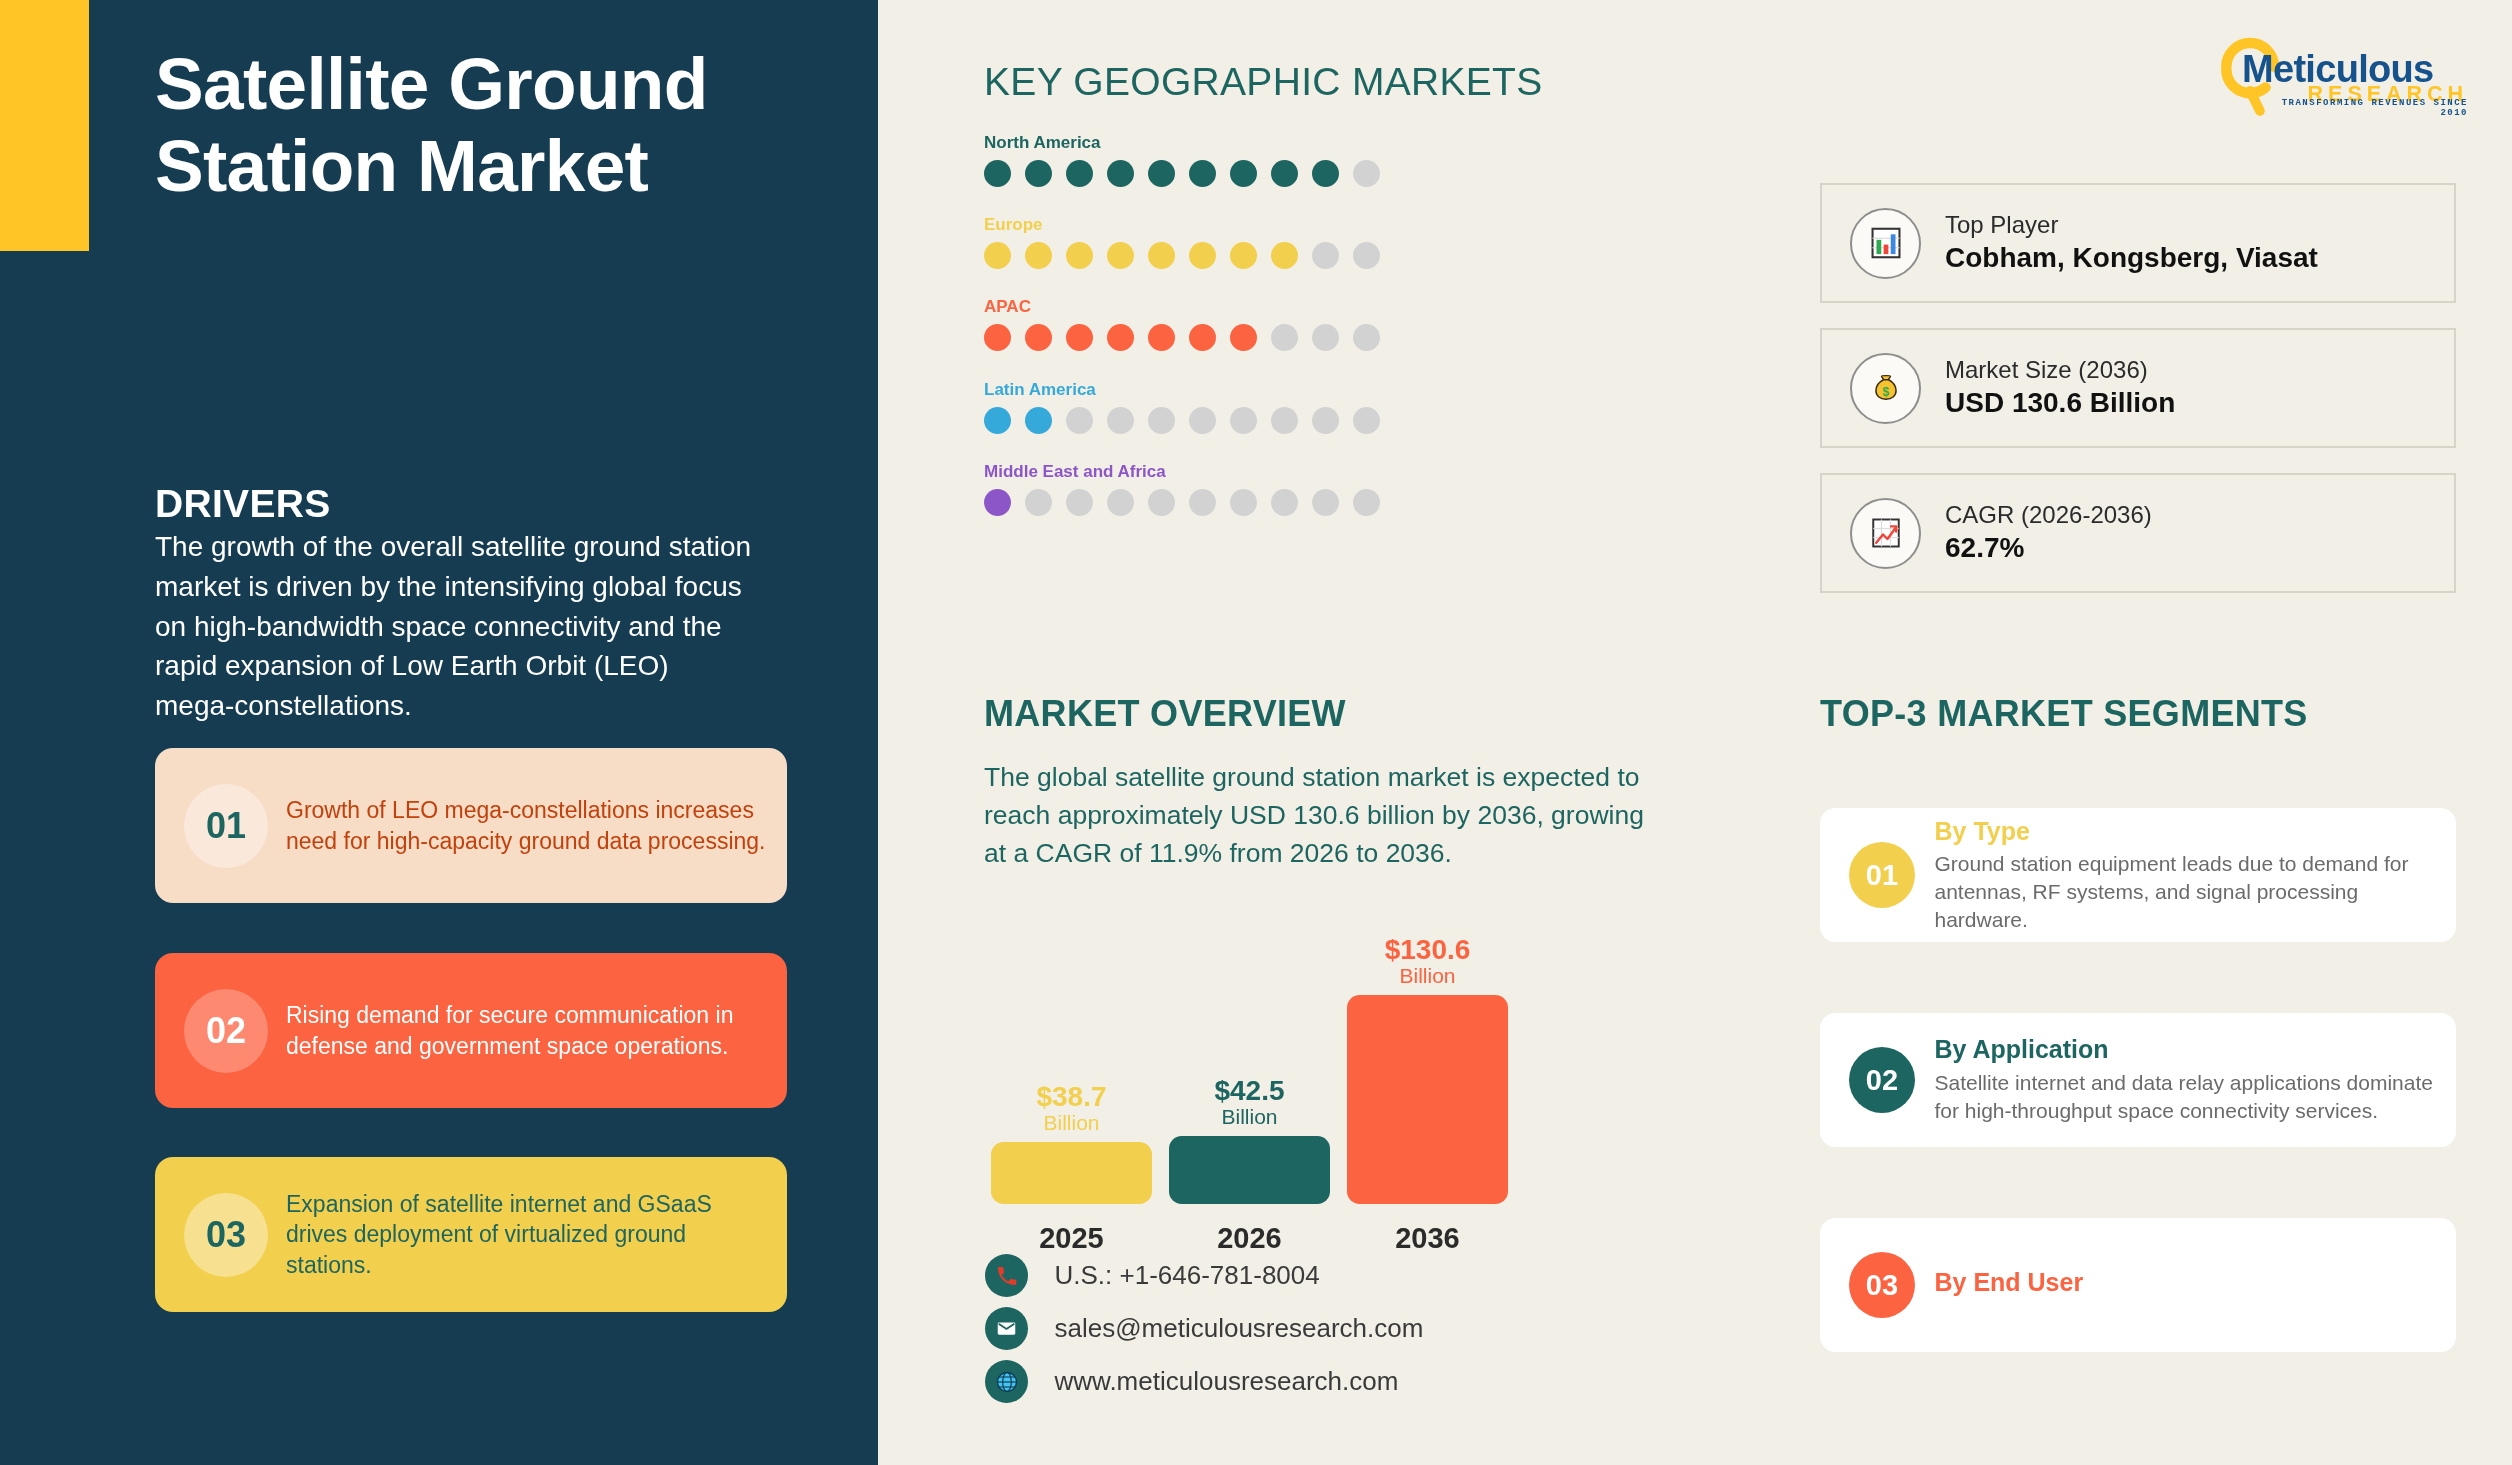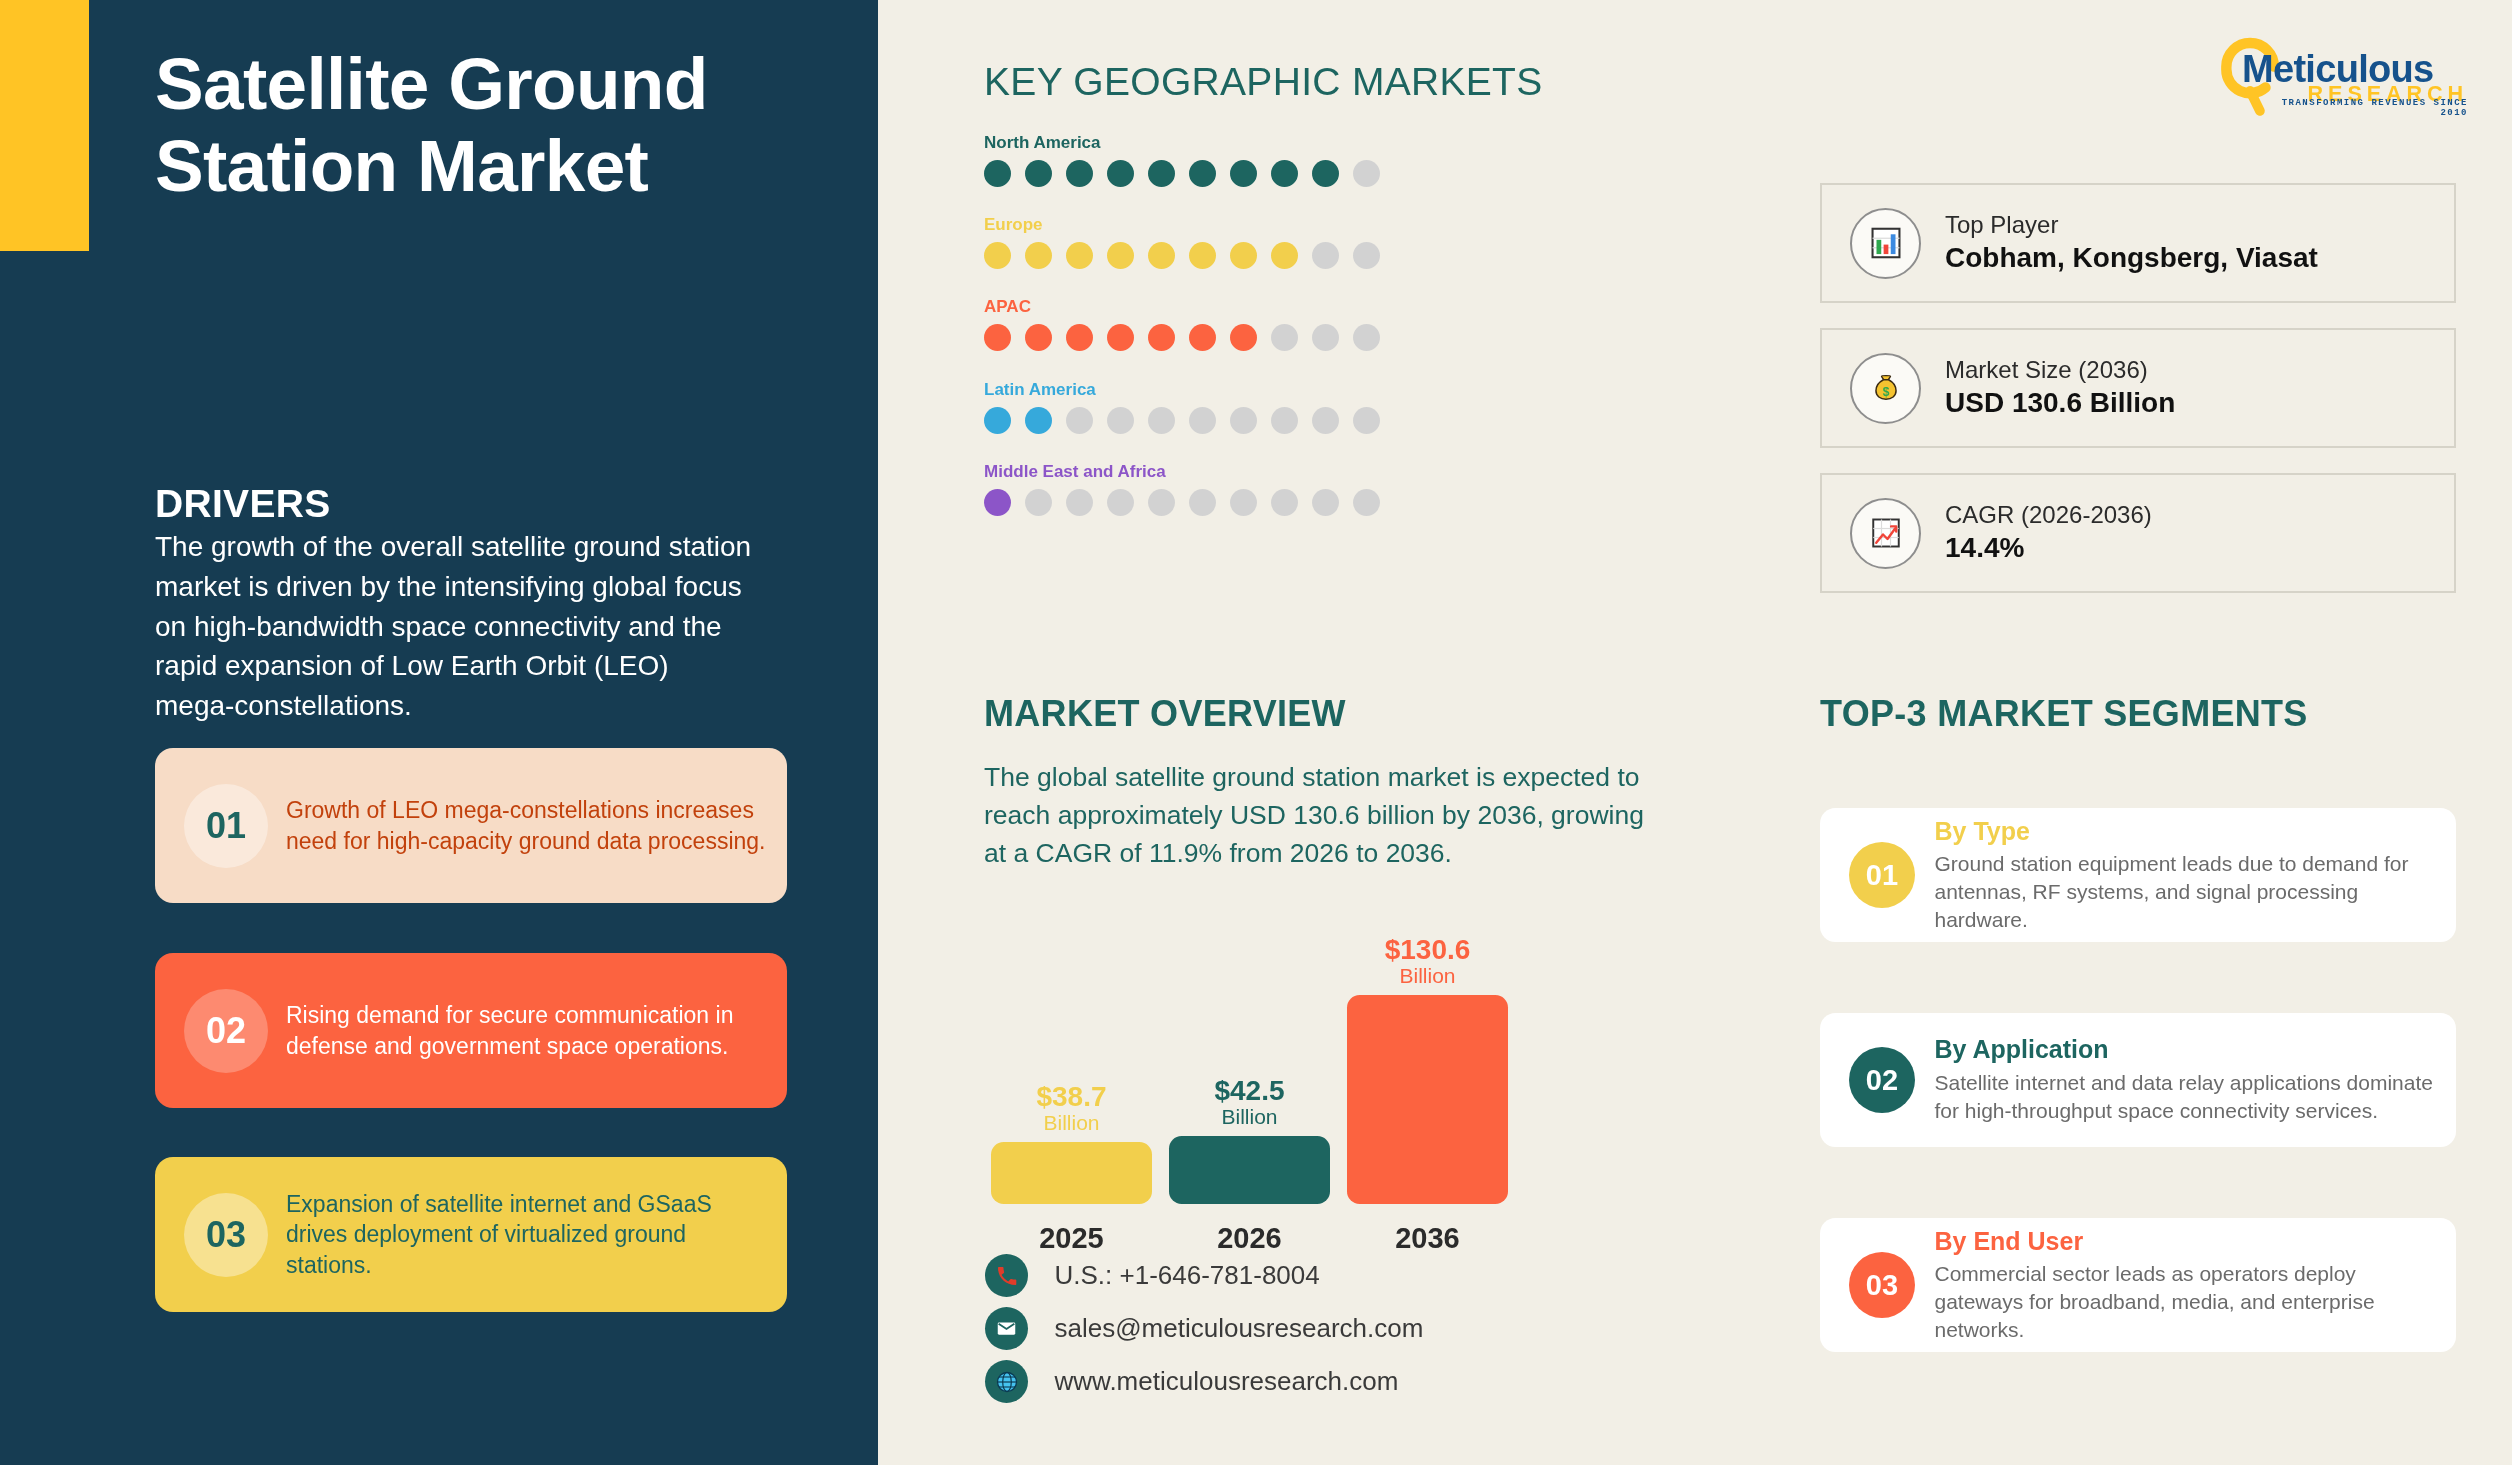--- a/index.html
+++ b/index.html
@@ -370,21 +370,21 @@
       <line x1="9" y1="3" x2="9" y2="21" stroke="#DCDCDC" stroke-width="0.8"></line>
       <line x1="15" y1="3" x2="15" y2="21" stroke="#DCDCDC" stroke-width="0.8"></line>
       <line x1="3.5" y1="9" x2="20.5" y2="9" stroke="#DCDCDC" stroke-width="0.8"></line>
       <line x1="3.5" y1="15" x2="20.5" y2="15" stroke="#DCDCDC" stroke-width="0.8"></line>
       <path d="M5.5 18.5L10 13l3 3 5.2-7.2" stroke="#F0453A" stroke-width="1.6" fill="none" stroke-linecap="round" stroke-linejoin="round"></path>
       <path d="M15.4 7.6h3.4v3.4" stroke="#F0453A" stroke-width="1.6" fill="none" stroke-linecap="round" stroke-linejoin="round"></path>
     </svg>
   </span>
   <span class="stat-texts">
     <span class="stat-label" style="display:block;">CAGR (2026-2036)</span>
-    <span class="stat-value" style="display:block;">14.4%</span>
+    <span class="stat-value" style="display:block;">62.7%</span>
   </span>
 </div>
 
 <div id="segments-heading">TOP-3 MARKET SEGMENTS</div>
 
 <div class="segment-card" id="segment-card-0">
   <div class="segment-badge" style="background: rgb(242, 207, 76);">01</div>
   <div class="segment-texts">
     <div class="segment-title" style="color: rgb(242, 207, 76);">By Type</div>
     <div class="segment-desc">Ground station equipment leads due to demand for antennas, RF systems, and signal processing hardware.</div>
@@ -394,16 +394,15 @@
   <div class="segment-badge" style="background: rgb(29, 101, 96);">02</div>
   <div class="segment-texts">
     <div class="segment-title" style="color: rgb(29, 101, 96);">By Application</div>
     <div class="segment-desc">Satellite internet and data relay applications dominate for high-throughput space connectivity services.</div>
   </div>
 </div>
 <div class="segment-card" id="segment-card-2">
   <div class="segment-badge" style="background: rgb(252, 99, 64);">03</div>
   <div class="segment-texts">
     <div class="segment-title" style="color: rgb(252, 99, 64);">By End User</div>
-    <div class="segment-desc">Commercial sector leads as operators deploy gateways for broadband, media, and enterprise networks.</div>
   </div>
 </div>
 
 
 </body></html>

